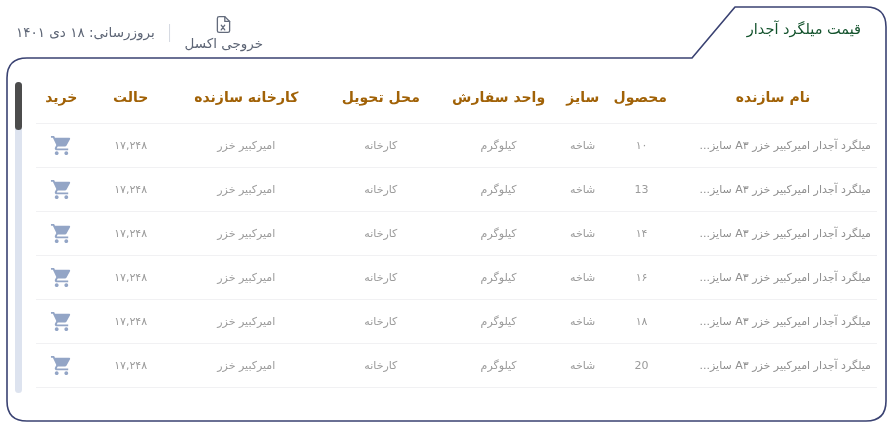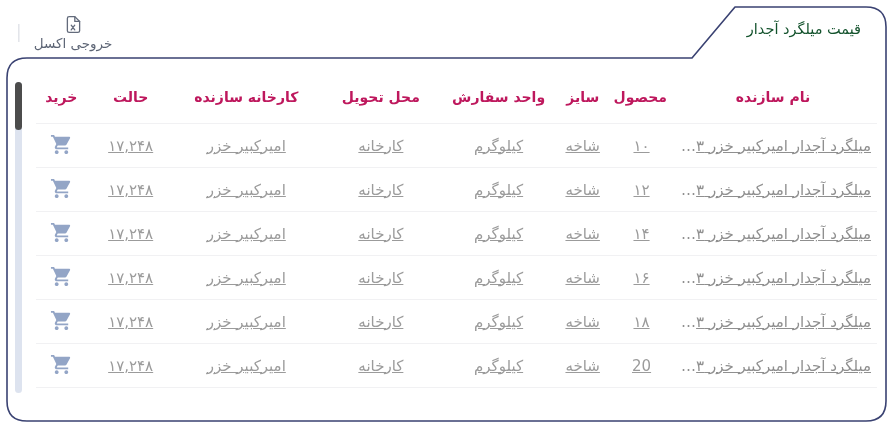--- a/index.html
+++ b/index.html
@@ -72,34 +72,33 @@
   .table-wrap {
     position: absolute;
     top: 72px;
     right: 16px;
     left: 36px;
   }
   table { width: 100%; border-collapse: collapse; direction: rtl; table-layout: fixed; }
   thead th {
     font-weight: bold;
     font-size: 14px;
-    color: #be185d;
+    color: #a16207;
     text-align: center;
     padding: 17px 4px 18px;
     white-space: nowrap;
   }
   tbody td {
-    font-size: 15px;
+    font-size: 11px;
     color: #9b9b9b;
     text-align: center;
     height: 44px;
     border-top: 1px solid #f1f1f3;
     white-space: nowrap;
     overflow: hidden;
-    text-decoration: underline;
   }
   tbody tr:last-child td { border-bottom: 1px solid #f1f1f3; }
   th.c-name, td.c-name { text-align: right; padding-right: 6px; }
   th.c-name { text-align: center; }
   td.c-name { color: #8f8f8f; text-overflow: ellipsis; }
   .buy-btn {
     background: none;
     border: none;
     cursor: pointer;
     padding: 2px 4px;
@@ -119,20 +118,21 @@
 </head>
 <body>
 
 <svg class="outline-svg" width="893" height="429" viewBox="0 0 893 429">
   <path d="M 735 7 H 866 Q 886 7 886 27 V 401 Q 886 421 866 421 H 27 Q 7 421 7 401 V 78 Q 7 58 27 58 H 692 Z" fill="#ffffff" stroke="#3a4272" stroke-width="1.6" stroke-linejoin="round"></path>
 </svg>
 
 <div class="tab-title">قیمت میلگرد آجدار</div>
 
 <div class="toolbar">
+  <span class="updated">بروزرسانی: ۱۸ دی ۱۴۰۱</span>
   <span class="tb-divider">|</span>
   <button class="export-btn">
     <span style="line-height:0;">
       <svg viewBox="0 0 24 24" width="21" height="21">
         <path d="M13.5 3H7a2 2 0 0 0-2 2v14a2 2 0 0 0 2 2h10a2 2 0 0 0 2-2V8.5L13.5 3z"></path>
         <path d="M13.5 3v5.5H19"></path>
         <path d="M9.4 12.8l4 5.4M13.4 12.8l-4 5.4"></path>
       </svg>
     </span>
     <span class="export-label">خروجی اکسل</span>
@@ -180,21 +180,21 @@
         <span>
           <svg viewBox="0 0 24 24" width="23" height="23">
             <path d="M17 18c-1.1 0-2 .9-2 2s.9 2 2 2 2-.9 2-2-.9-2-2-2zM1 2v2h2l3.6 7.59-1.35 2.45c-.16.28-.25.61-.25.96 0 1.1.9 2 2 2h12v-2H7.42c-.14 0-.25-.11-.25-.25l.03-.12.9-1.63h7.45c.75 0 1.41-.41 1.75-1.03l3.58-6.49c.08-.14.12-.31.12-.48 0-.55-.45-1-1-1H5.21l-.94-2H1zm6 16c-1.1 0-2 .9-2 2s.9 2 2 2 2-.9 2-2-.9-2-2-2z"></path>
           </svg>
         </span>
       </button>
     </td>
   </tr>
         <tr>
     <td class="c-name">میلگرد آجدار امیرکبیر خزر A۳ سایز...</td>
-    <td>۱۲</td>
+    <td>13</td>
     <td>شاخه</td>
     <td>کیلوگرم</td>
     <td>کارخانه</td>
     <td>امیرکبیر خزر</td>
     <td>۱۷,۲۴۸</td>
     <td>
       <button class="buy-btn">
         <span>
           <svg viewBox="0 0 24 24" width="23" height="23">
             <path d="M17 18c-1.1 0-2 .9-2 2s.9 2 2 2 2-.9 2-2-.9-2-2-2zM1 2v2h2l3.6 7.59-1.35 2.45c-.16.28-.25.61-.25.96 0 1.1.9 2 2 2h12v-2H7.42c-.14 0-.25-.11-.25-.25l.03-.12.9-1.63h7.45c.75 0 1.41-.41 1.75-1.03l3.58-6.49c.08-.14.12-.31.12-.48 0-.55-.45-1-1-1H5.21l-.94-2H1zm6 16c-1.1 0-2 .9-2 2s.9 2 2 2 2-.9 2-2-.9-2-2-2z"></path>

